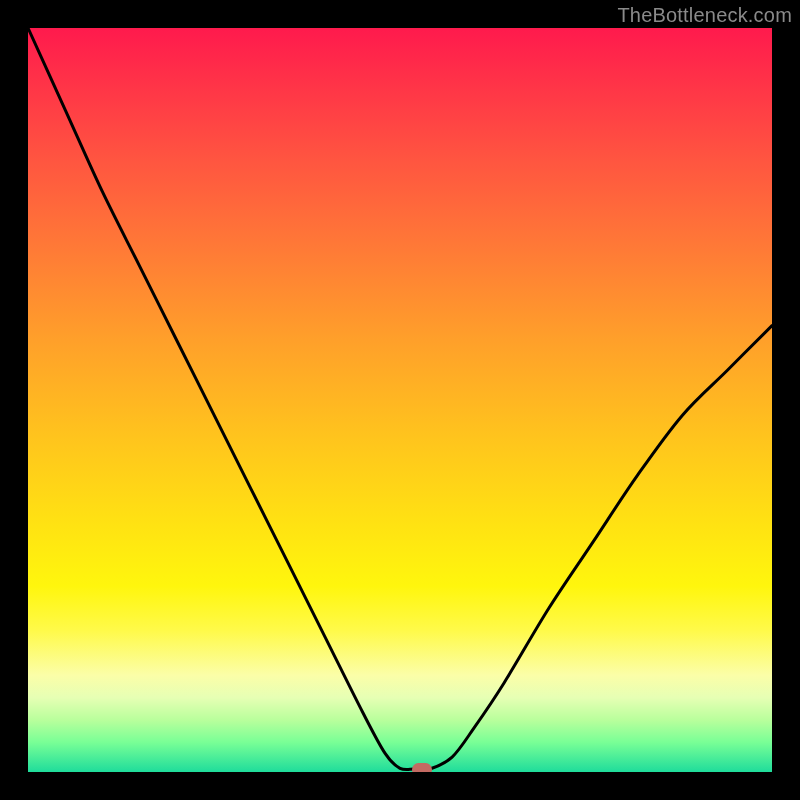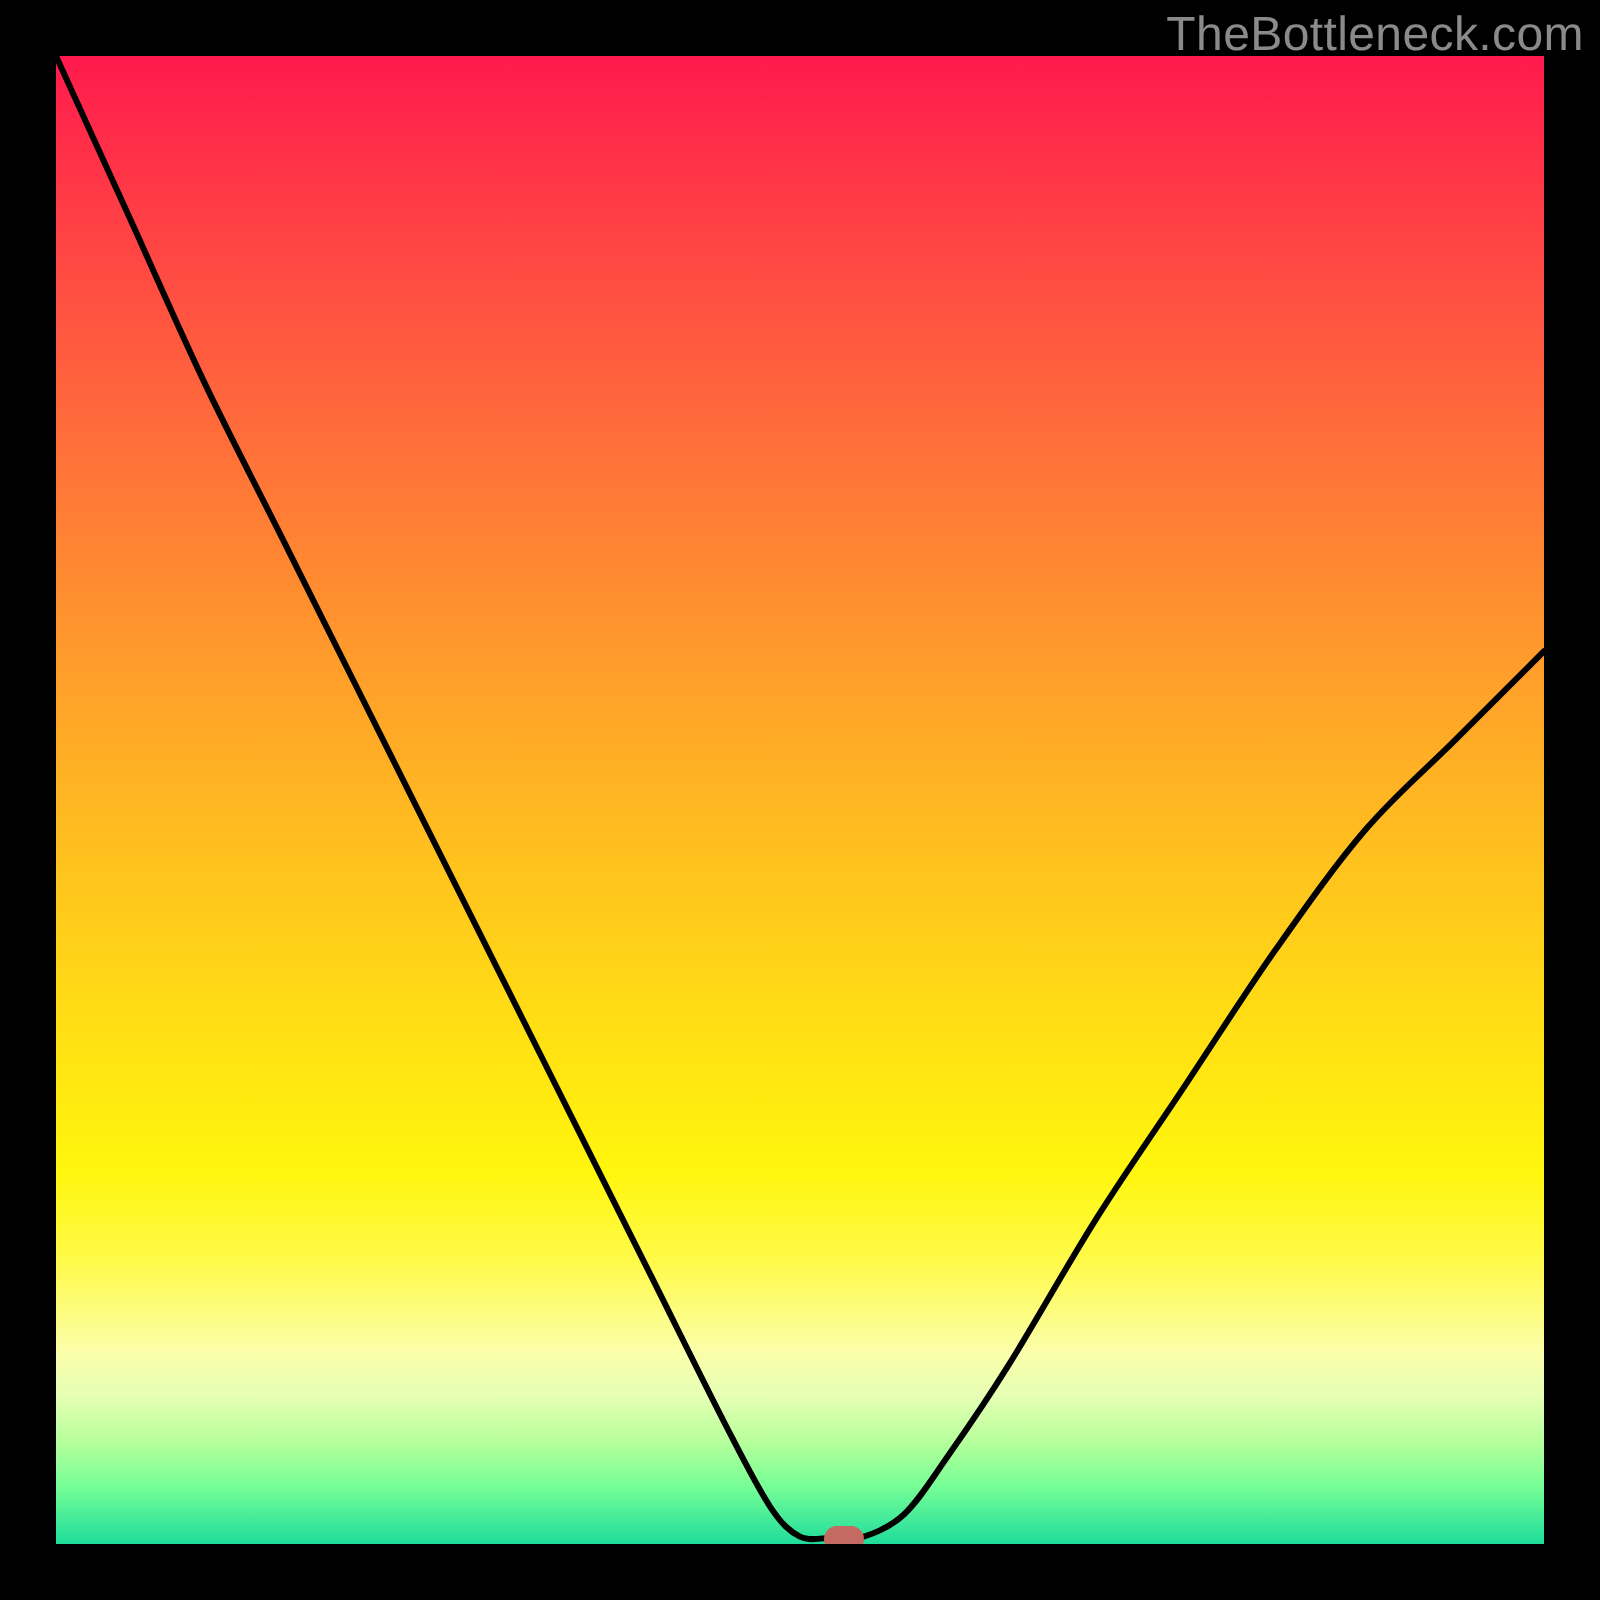--- a/index.html
+++ b/index.html
@@ -64,21 +64,21 @@
     width: 20px;
     height: 13px;
     border-radius: 7px;
     background: #c36a62;
   }
   .watermark {
     position: absolute;
     top: 4px;
     right: 8px;
     color: #8a8a8a;
-    font-size: 24px;
+    font-size: 20px;
     font-weight: 500;
     letter-spacing: 0.2px;
     user-select: none;
   }
 </style>
 </head>
 <body>
 
 <div class="frame">
 

